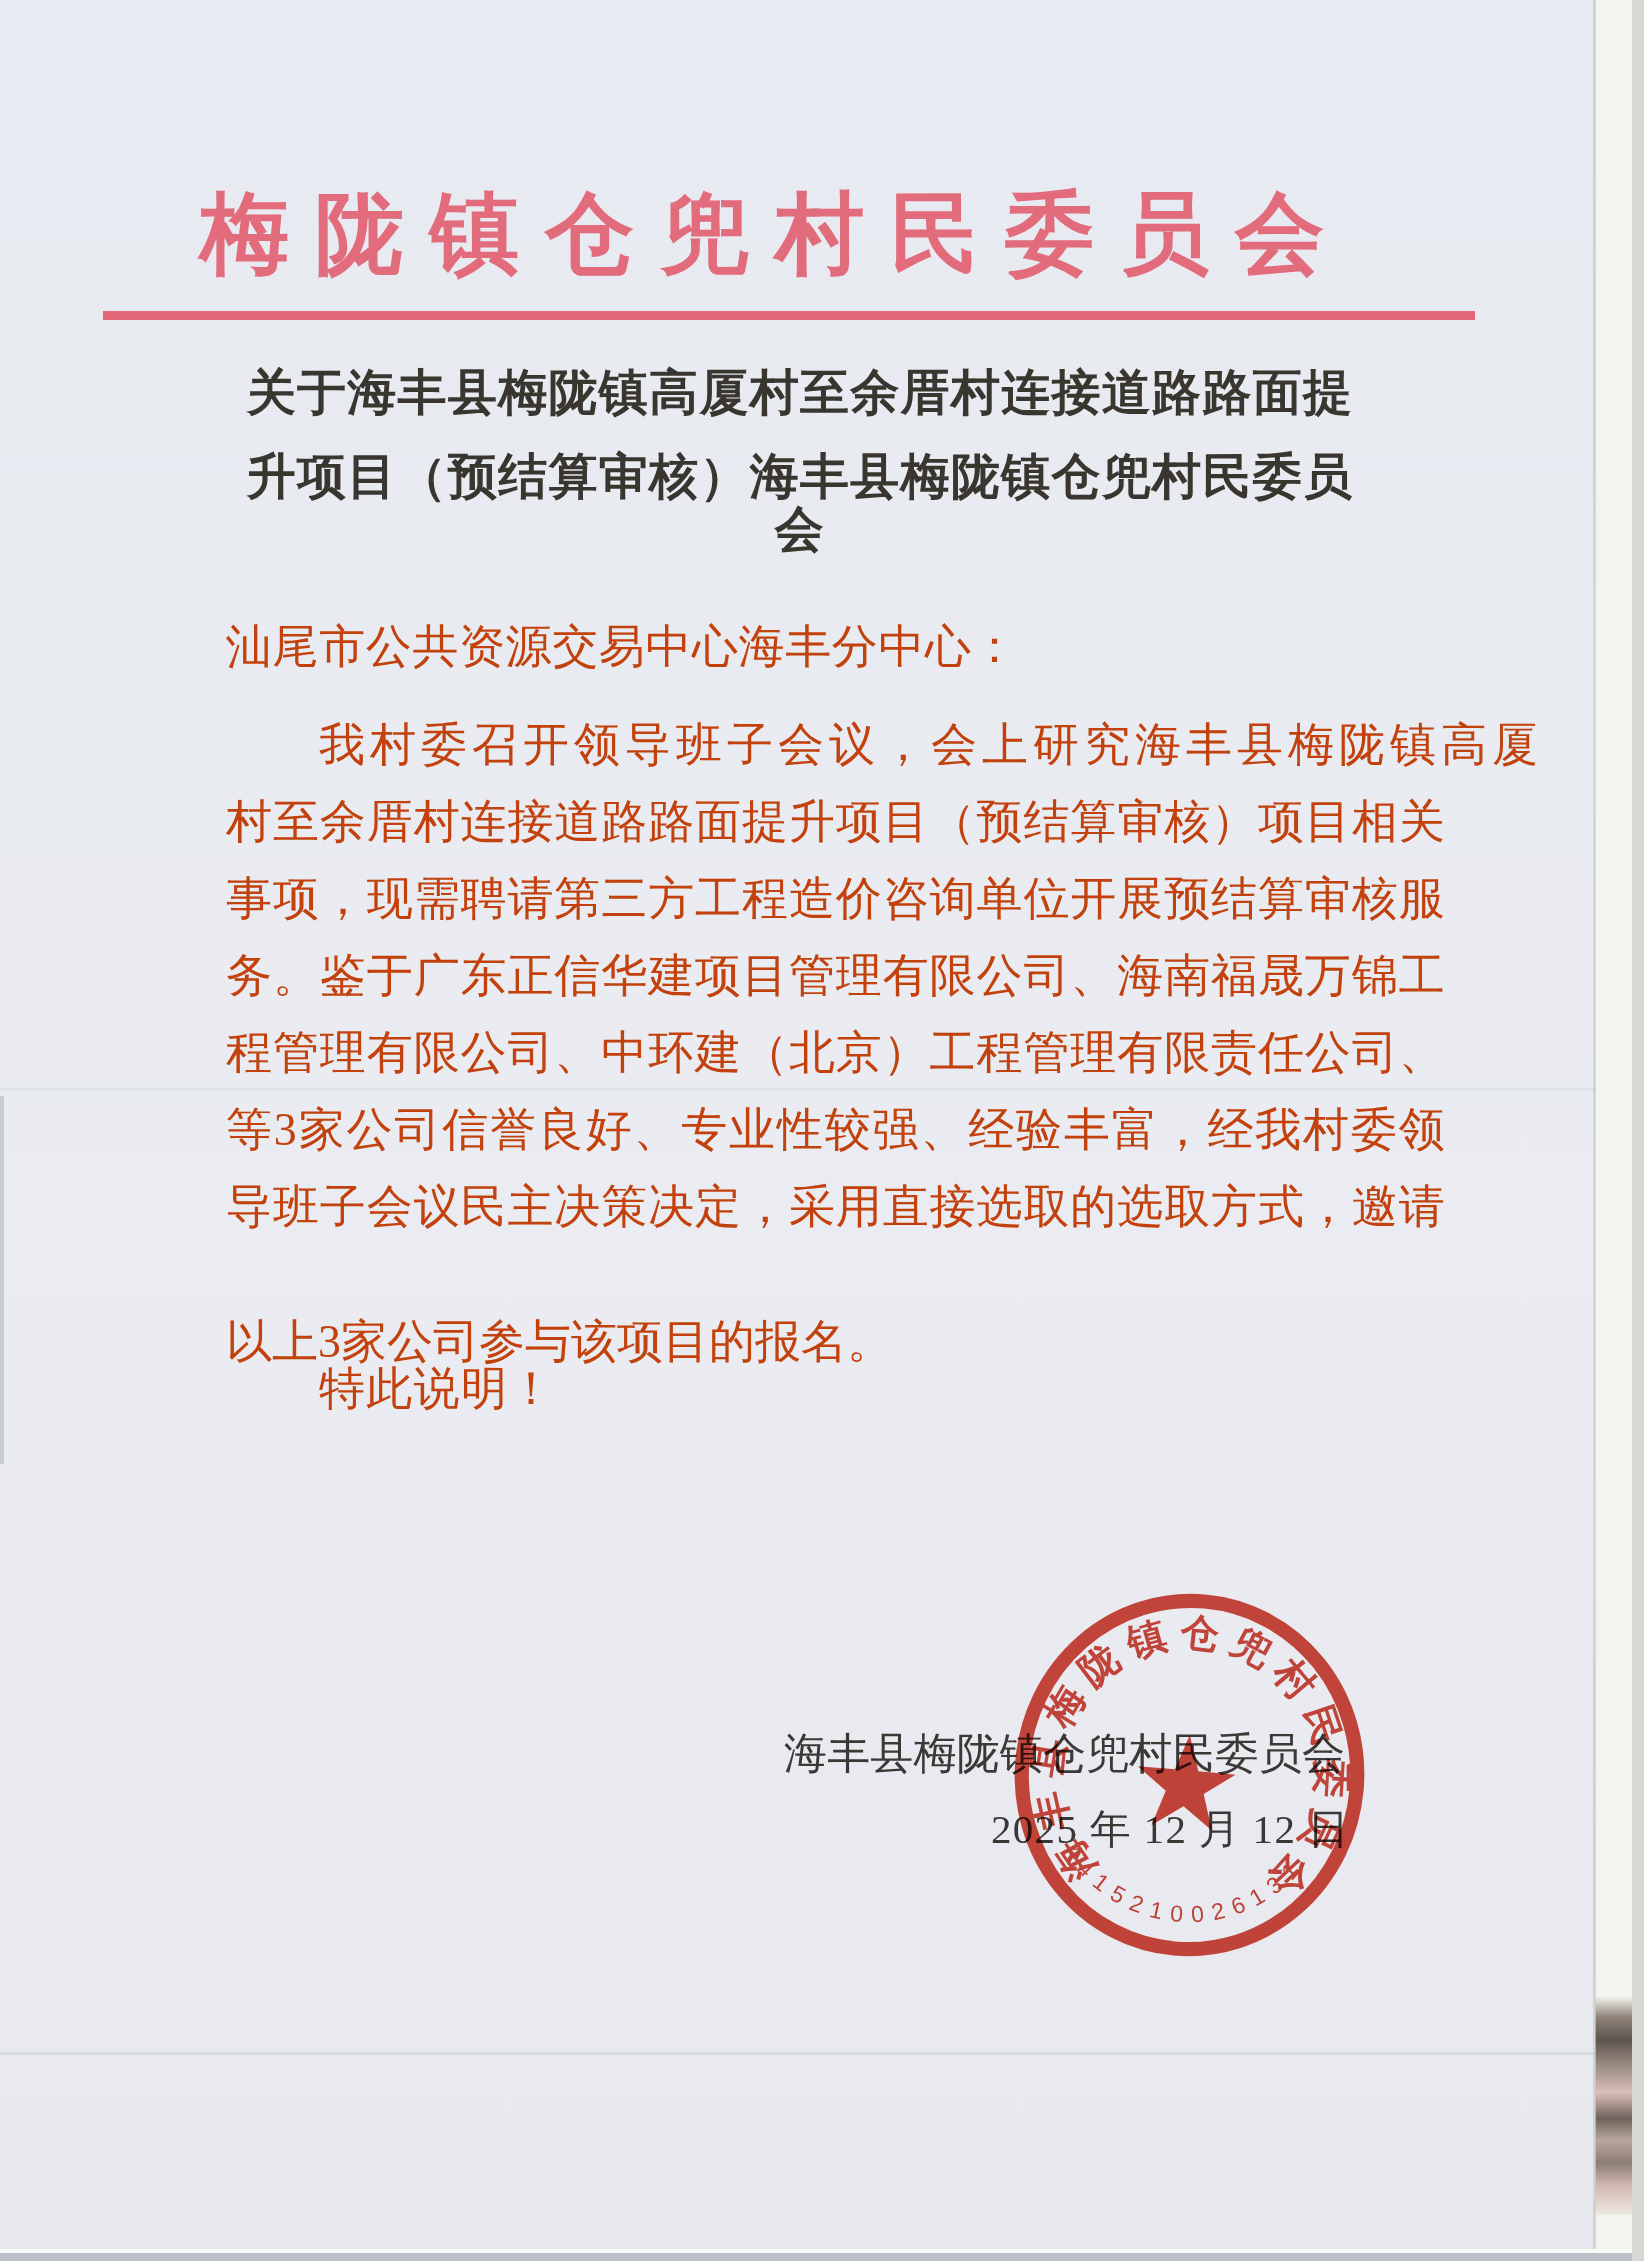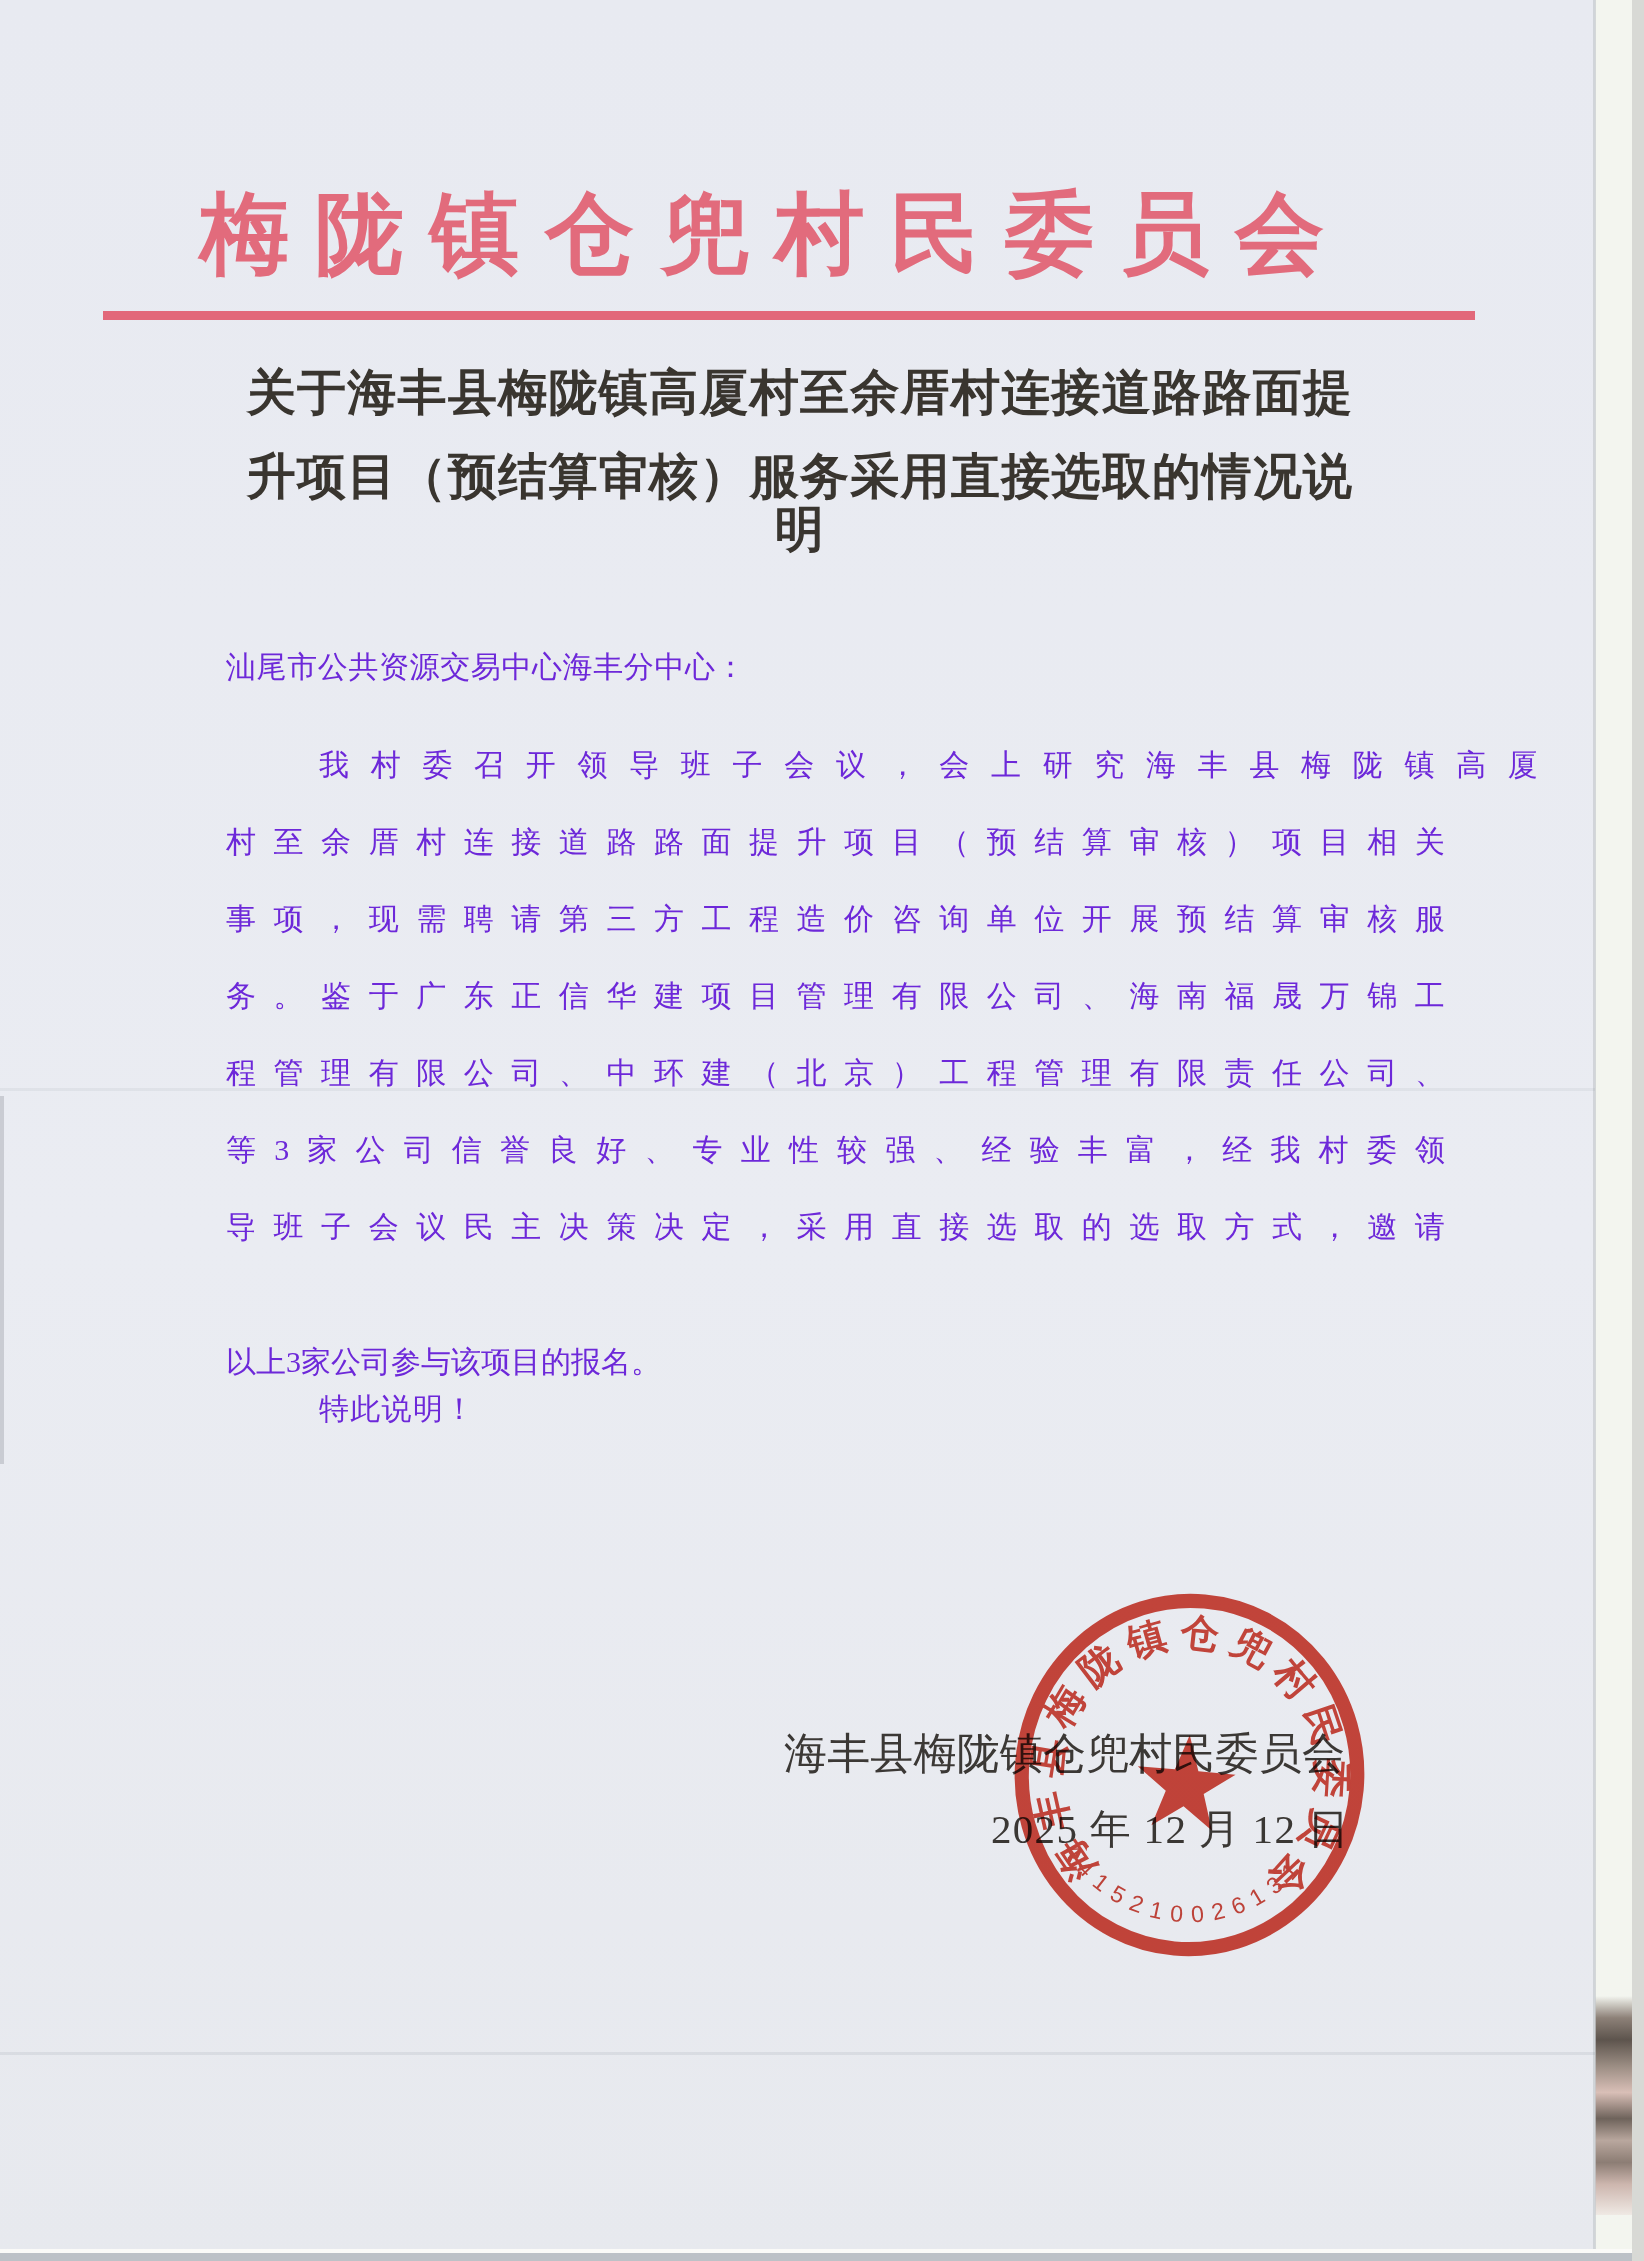--- a/index.html
+++ b/index.html
@@ -27,21 +27,21 @@
     color:#e26b7c;white-space:nowrap;}
   .red-rule{position:absolute;left:103px;top:311px;width:1372px;height:9px;background:#e2687a;}
 
   
   .doc-title{position:absolute;left:226px;width:1148px;text-align:center;
     font-size:49px;line-height:53px;font-weight:bold;color:#39352f;letter-spacing:1.3px;}
   .doc-title.l1{top:366px;}
   .doc-title.l2{top:450px;}
 
   
-  .bodytext{color:#6d28d9;font-size:30px;line-height:49px;white-space:nowrap;margin-top:20px;}
+  .bodytext{color:#c2410c;font-size:46px;line-height:49px;white-space:nowrap;}
   .salutation{position:absolute;left:226px;top:622px;letter-spacing:0.6px;}
   .body-line{position:absolute;left:226px;width:1219px;height:49px;}
   .jchars{display:flex;justify-content:space-between;white-space:nowrap;}
   .closing{position:absolute;left:319px;top:1364px;letter-spacing:1.3px;}
 
   
   .sig-org{position:absolute;left:784px;top:1731px;width:561px;
     font-size:43px;line-height:46px;color:#3b3835;}
   .sig-date{position:absolute;left:991px;top:1807px;font-size:41px;line-height:45px;
     color:#3a3734;letter-spacing:1.3px;white-space:nowrap;}
@@ -65,21 +65,21 @@
   <div class="crease upper"></div>
   <div class="crease lower"></div>
   <div class="left-shadow"></div>
   <div class="bottom-white-line"></div>
   <div class="bottom-strip"></div>
 
   <div class="org-header">梅陇镇仓兜村民委员会</div>
   <div class="red-rule"></div>
 
   <div class="doc-title l1">关于海丰县梅陇镇高厦村至余厝村连接道路路面提</div>
-  <div class="doc-title l2">升项目（预结算审核）服务采用直接选取的情况说明</div>
+  <div class="doc-title l2">升项目（预结算审核）海丰县梅陇镇仓兜村民委员会</div>
 
   <div class="bodytext salutation">汕尾市公共资源交易中心海丰分中心：</div>
 
   <div id="body-lines">
       <div class="bodytext body-line jchars" style="top: 720px; padding-left: 93px;">
         <span>我</span>
         <span>村</span>
         <span>委</span>
         <span>召</span>
         <span>开</span>

